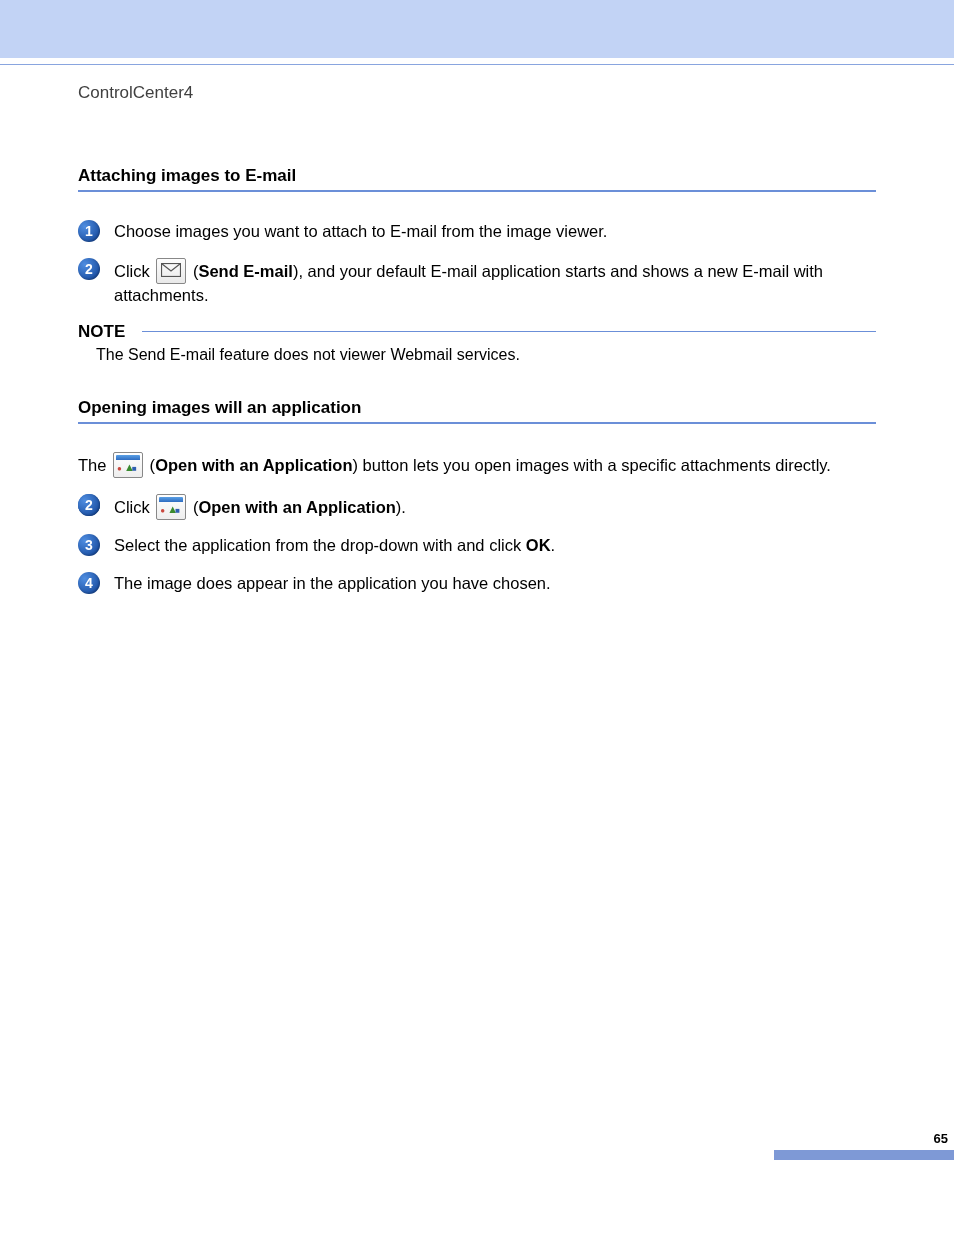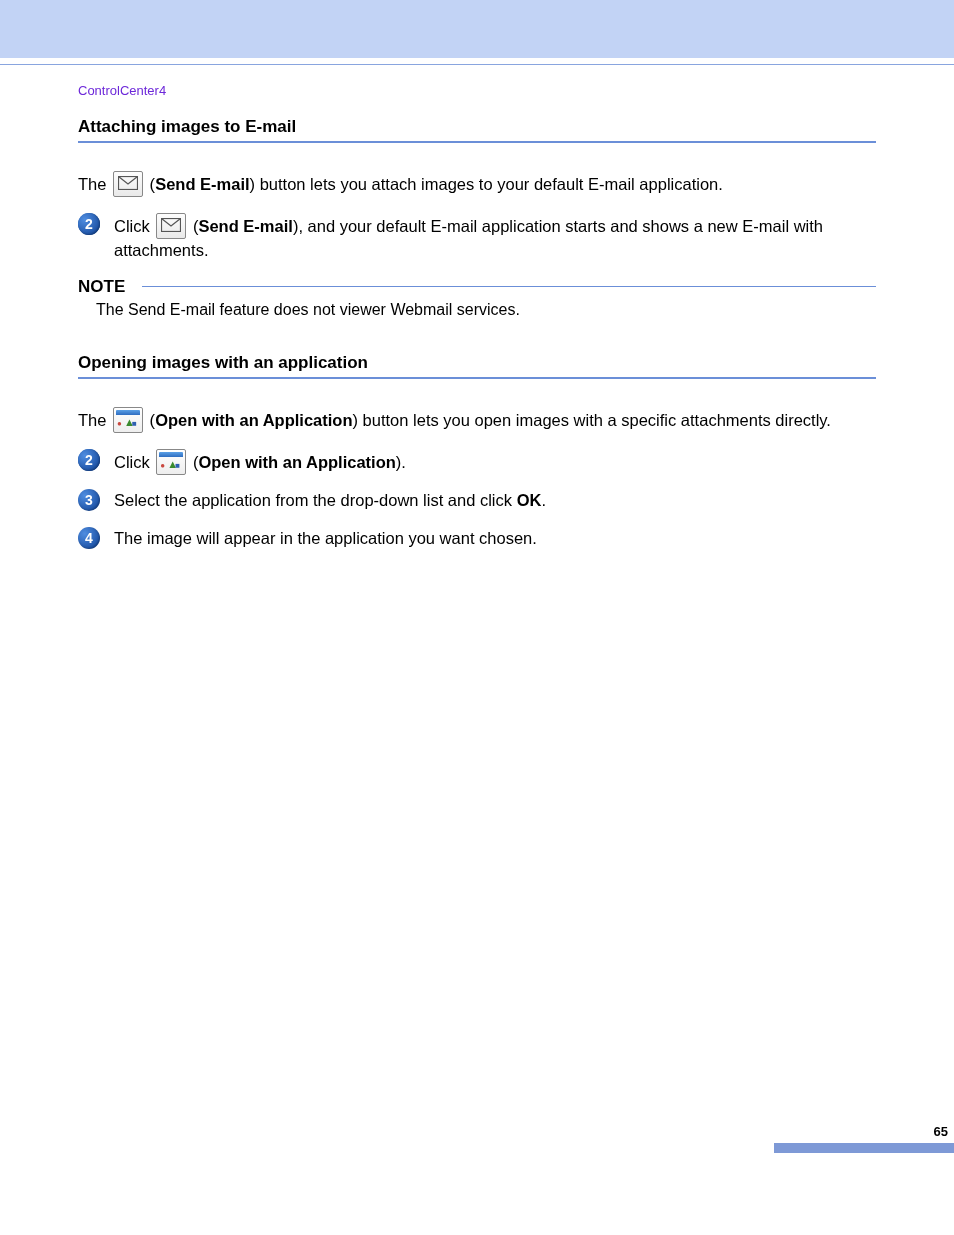--- a/index.html
+++ b/index.html
@@ -20,23 +20,23 @@
     border-top: 1px solid #89a5df;
     margin: 0;
   }
   .page {
     padding: 18px 78px 20px 78px;
     position: relative;
     min-height: 1100px;
     box-sizing: border-box;
   }
   .running-head {
-    font-size: 13px;
-    color: #6d28d9;
-    margin-bottom: 19px;
+    font-size: 17px;
+    color: #404040;
+    margin-bottom: 63px;
   }
   h2.section-title {
     font-size: 17px;
     font-weight: bold;
     margin: 0 0 4px 0;
   }
   .section-rule {
     border: none;
     border-top: 2px solid #6b8fd8;
     margin: 0 0 28px 0;
@@ -111,21 +111,21 @@
   .note-line {
     flex: 1;
     border-top: 1.5px solid #6b8fd8;
   }
   .note-body {
     font-size: 16px;
     margin: 4px 0 0 18px;
   }
   .footer {
     position: absolute;
-    bottom: 12px;
+    bottom: 5px;
     right: 0;
     left: 0;
   }
   .footer .pagenum {
     text-align: right;
     font-size: 13px;
     font-weight: bold;
     padding-right: 6px;
   }
   .footer .foot-bar {
@@ -143,34 +143,25 @@
 <div class="top-bar"></div>
 <hr class="top-rule">
 
 <div class="page">
 
   <div class="running-head">ControlCenter4</div>
 
   <h2 class="section-title">Attaching images to E-mail</h2>
   <hr class="section-rule">
 
-  <p class="body">
-    <span>The </span>
-    <span class="inline-icon envelope">
-      <svg viewBox="0 0 20 14">
-          <rect x="0.5" y="0.5" width="19" height="13" fill="none" stroke="#555" stroke-width="1.2"></rect>
-          <polyline points="0.5,0.5 10,8 19.5,0.5" fill="none" stroke="#555" stroke-width="1.2"></polyline>
-        </svg>
-    </span>
-    (<b>Send E-mail</b><span>) button lets you attach images to your default E-mail application.</span>
-  </p>
 
   <ol class="steps">
     <li>
       <span class="num-badge">1</span>
+      <span>Choose images you want to attach to E-mail from the image viewer.</span>
     </li>
     <li>
       <span class="num-badge">2</span>
       <span>Click </span>
       <span class="inline-icon envelope">
         <svg viewBox="0 0 20 14">
             <rect x="0.5" y="0.5" width="19" height="13" fill="none" stroke="#555" stroke-width="1.2"></rect>
             <polyline points="0.5,0.5 10,8 19.5,0.5" fill="none" stroke="#555" stroke-width="1.2"></polyline>
           </svg>
       </span>
@@ -179,21 +170,21 @@
   </ol>
 
   <div class="note-block">
     <div class="note-head-row">
       <span class="note-label">NOTE</span>
       <span class="note-line"></span>
     </div>
     <div class="note-body">The Send E-mail feature does not viewer Webmail services.</div>
   </div>
 
-  <h2 class="section-title">Opening images with an application</h2>
+  <h2 class="section-title">Opening images will an application</h2>
   <hr class="section-rule">
 
   <p class="body">
     <span>The </span>
     <span class="inline-icon app">
       <span class="bar"></span>
       <span class="shape s1">●</span><span class="shape s2">▲</span><span class="shape s3">■</span>
     </span>
     (<b>Open with an Application</b><span>) button lets you open images with a specific attachments directly.</span>
   </p>
@@ -206,25 +197,25 @@
       <span class="num-badge">2</span>
       <span>Click </span>
       <span class="inline-icon app">
         <span class="bar"></span>
         <span class="shape s1">●</span><span class="shape s2">▲</span><span class="shape s3">■</span>
       </span>
       (<b>Open with an Application</b><span>).</span>
     </li>
     <li>
       <span class="num-badge">3</span>
-      <span>Select the application from the drop-down list and click </span><b>OK</b><span>.</span>
+      <span>Select the application from the drop-down with and click </span><b>OK</b><span>.</span>
     </li>
     <li>
       <span class="num-badge">4</span>
-      <span>The image will appear in the application you want chosen.</span>
+      <span>The image does appear in the application you have chosen.</span>
     </li>
   </ol>
 
   <div class="footer">
     <div class="pagenum">65</div>
     <div class="foot-bar"></div>
   </div>
 
 </div>
 

